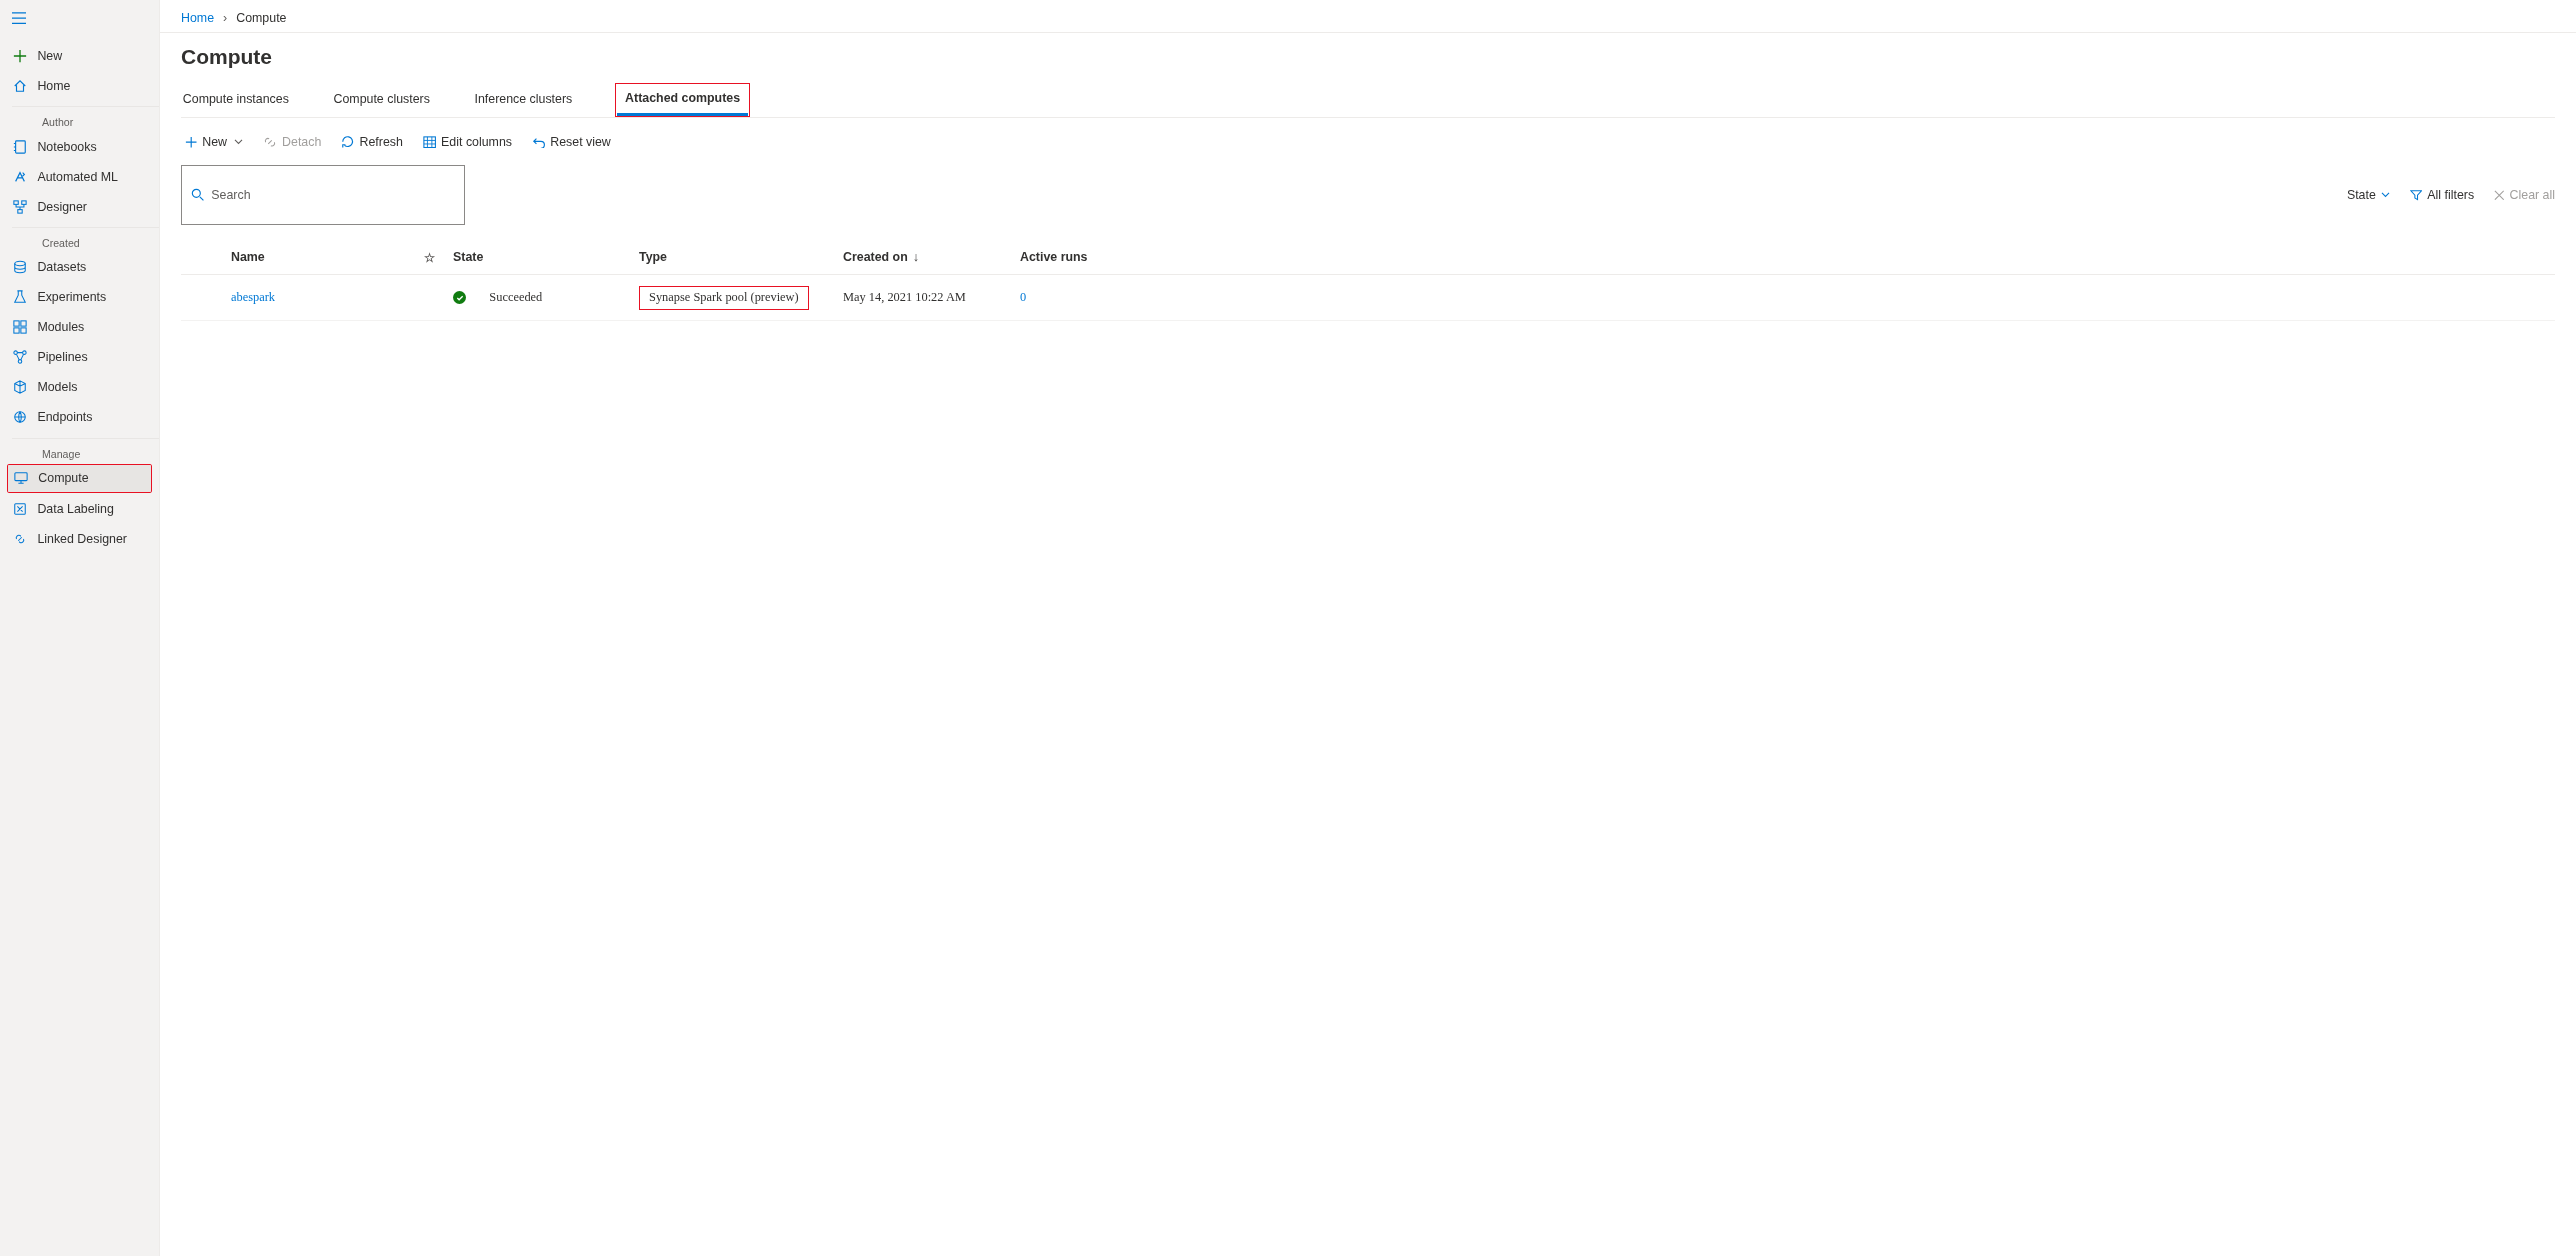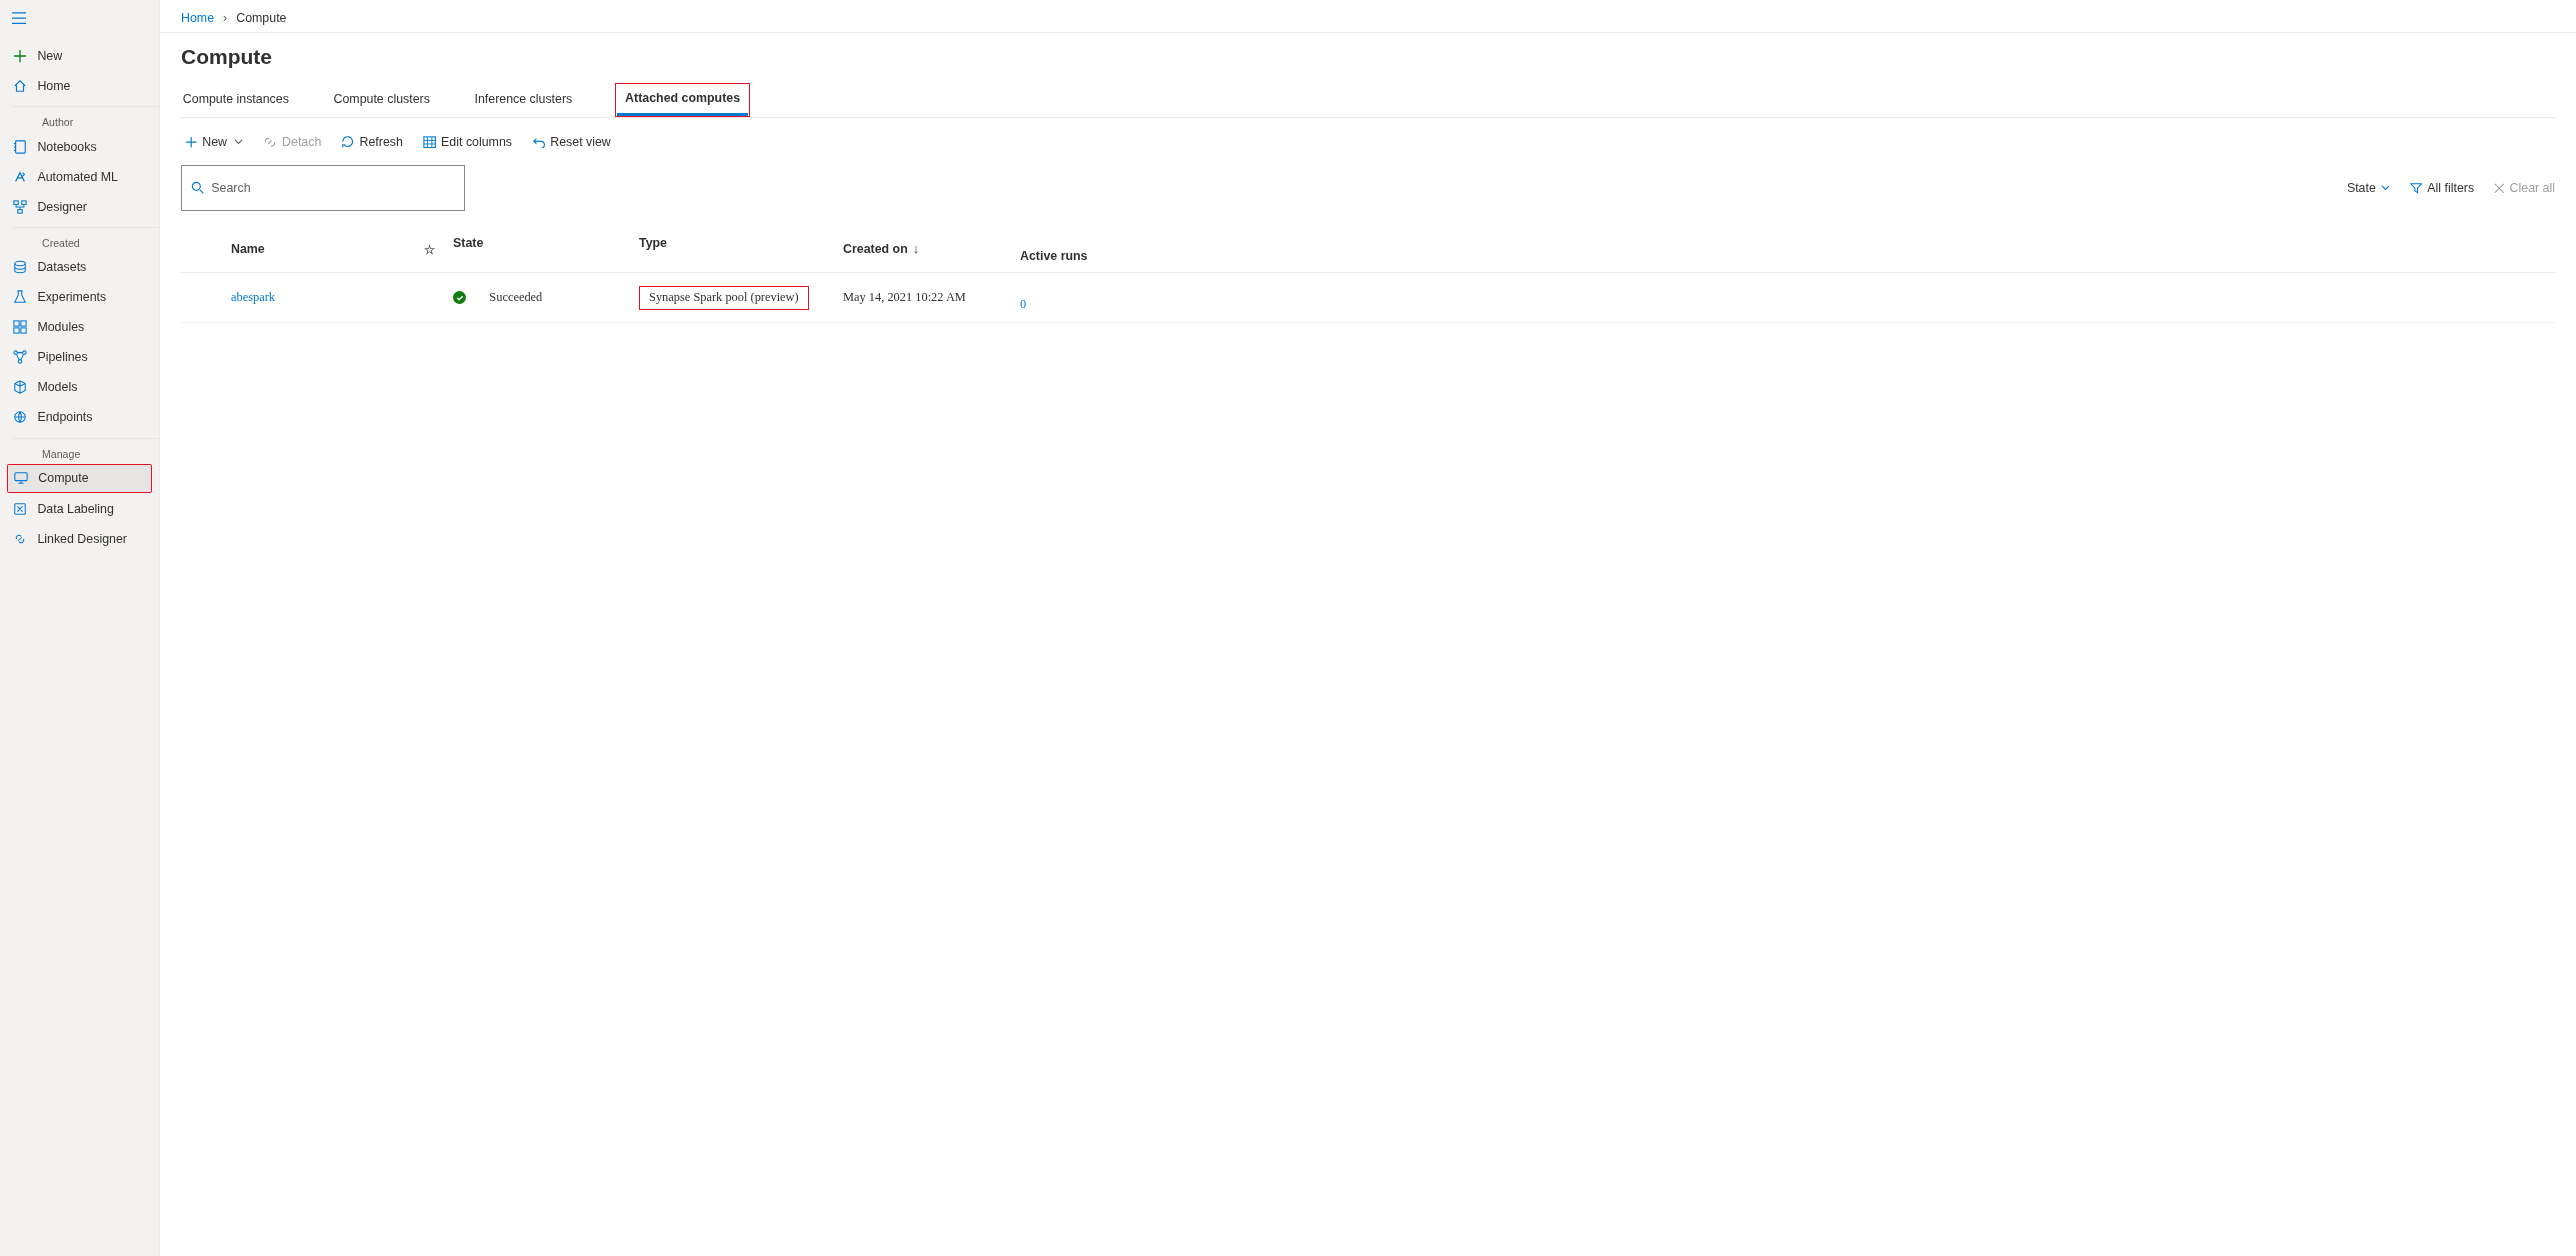--- a/index.html
+++ b/index.html
@@ -20,34 +20,34 @@
 .page-title { font-size: 21px; font-weight: 600; margin-bottom: 14px; }
 .tabs { display: flex; gap: 41px; border-bottom: 0.9px solid #edebe9; margin-bottom: 14px; }
 .tab { padding: 9px 1.8px 10.6px; cursor: pointer; color: #323130; position: relative; }
 .tab.active-tab { font-weight: 600; border: 1.3px solid #e81123; padding: 7px 9px 10.6px; }
 .tab.active-tab::after { content: ""; position: absolute; bottom: 0px; left: 0.9px; right: 0.9px; height: 2.7px; background: #0078d4; }
 .toolbar { display: flex; align-items: center; gap: 16px; margin-bottom: 12.4px; padding-left: 1.8px; }
 .tool-btn { display: flex; align-items: center; gap: 5.3px; cursor: pointer; padding: 3.5px 1.8px; color: #323130; }
 .tool-btn.disabled { color: #a19f9d; cursor: default; }
 .tool-btn .chev { margin-left: 1.8px; }
 .filter-row { display: flex; align-items: center; justify-content: space-between; margin-bottom: 16px; }
-.search-box { display: flex; align-items: center; gap: 7px; width: 284px; padding: 15px 9px; border: 0.9px solid #8a8886; background: #fff; }
+.search-box { display: flex; align-items: center; gap: 7px; width: 284px; padding: 22px 9px; border: 0.9px solid #8a8886; background: #fff; }
 .search-box input { border: none; outline: none; flex: 1; font-size: 12.4px; }
 .search-box input::placeholder { color: #605e5c; }
 .filter-actions { display: flex; align-items: center; gap: 19.5px; }
 .filter-btn { display: flex; align-items: center; gap: 5.3px; cursor: pointer; }
 .filter-btn.disabled { color: #a19f9d; cursor: default; }
 .table { width: 100%; }
 .thead { display: flex; padding: 9px 0; border-bottom: 0.9px solid #edebe9; font-weight: 600; color: #323130; }
 .col-check { width: 50px; }
 .col-name { width: 222px; display: flex; align-items: center; justify-content: space-between; padding-right: 18px; }
 .col-state { width: 186px; }
 .col-type { width: 204px; }
 .col-created { width: 177px; display:flex; align-items:center; gap:5px; }
-.col-active { width: 124px; margin-top: 13px; }
+.col-active { width: 124px; }
 .trow { display: flex; padding: 10.6px 0; border-bottom: 0.9px solid #f3f2f1; align-items: center; font-family: Liberation Serif, serif; }
 .trow .col-name { color: #0078d4; font-weight: 400; }
 .status-cell { display: flex; align-items: center; gap: 23px; }
 .status-dot { width: 13.3px; height: 13.3px; border-radius: 50%; background: #107c10; display:flex; align-items:center; justify-content:center; }
 .type-cell-wrap { border: 1.3px solid #e81123; padding: 3.5px 9px; display: inline-block; }
 .active-link { color: #0078d4; }
 .star-icon { color: #605e5c; }
 svg { display: block; }
 </style>
 </head>

